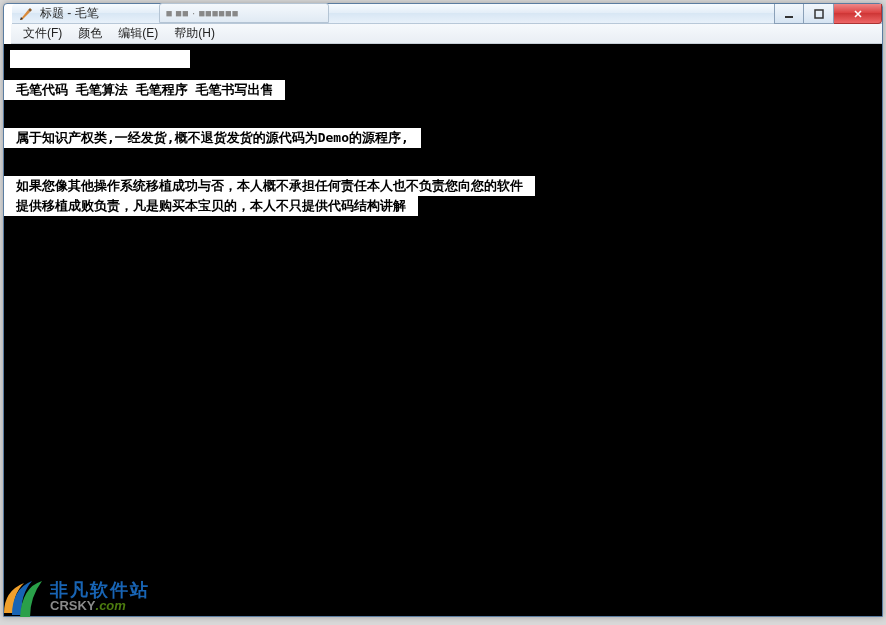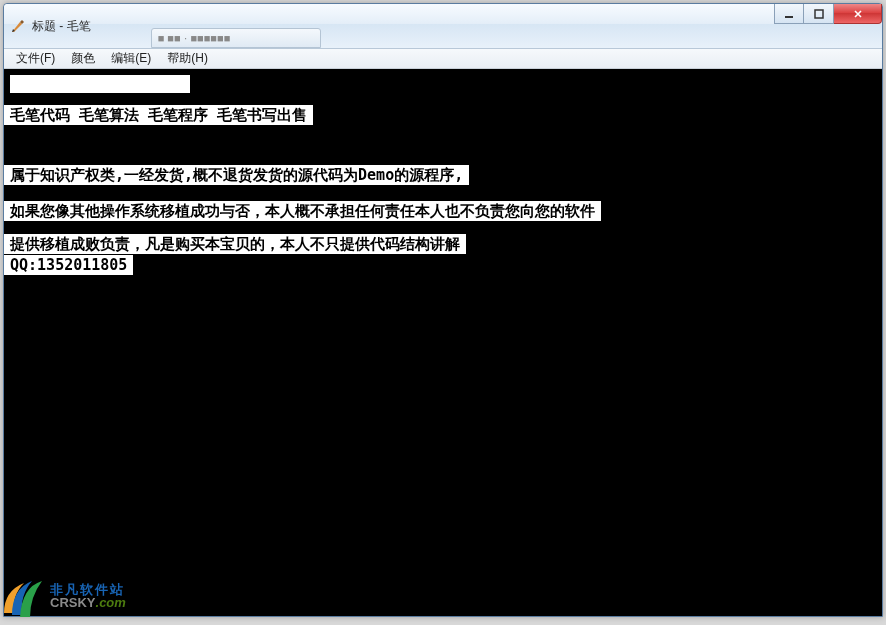--- a/index.html
+++ b/index.html
@@ -16,27 +16,28 @@
     left: 3px; top: 3px;
     width: 880px; height: 614px;
     background: #fff;
     border: 1px solid #5a7ca0;
     border-radius: 4px 4px 0 0;
     display: flex;
     flex-direction: column;
     box-shadow: 0 0 6px rgba(0,0,0,0.25);
   }
   .titlebar {
-    height: 45px;
+    height: 20px;
     background: linear-gradient(to bottom, #f7fbff 0%, #e4eef8 45%, #d7e6f4 46%, #e8f1fa 100%);
     display: flex;
     align-items: center;
     border-bottom: 1px solid #b8c8d8;
     border-radius: 4px 4px 0 0;
     position: relative;
+    margin-left: 8px;
   }
   .app-icon {
     width: 16px; height: 16px;
     margin: 0 6px;
     flex: none;
   }
   .title-text {
     font-size: 12px;
     color: #2a2a2a;
     flex: none;
@@ -84,42 +85,43 @@
 
   .menubar {
     height: 20px;
     background: linear-gradient(to bottom,#f6f9fc,#e9eef4);
     display:flex;
     align-items:center;
     padding: 0 4px;
     border-bottom:1px solid #c8d0d8;
     font-size:12px;
     color:#222;
+    margin-left:7px;
   }
   .menu-item {
     padding: 1px 8px;
     cursor: default;
   }
 
   .client {
     flex:1;
     background:#000;
     position:relative;
     overflow:hidden;
   }
   .text-line {
     position:absolute;
     left:0;
     background:#fff;
     color:#000;
     font-family:"SimSun","NSimSun",monospace;
-    font-size:15px;
+    font-size:13px;
     font-weight:bold;
     line-height:20px;
-    padding:0 6px;
+    padding:0 12px;
     white-space:nowrap;
   }
   .blank-line {
     position:absolute;
     left:6px;
     background:#fff;
     height:18px;
     width:180px;
   }
 
@@ -129,21 +131,21 @@
     width:190px; height:58px;
     display:flex;
     align-items:center;
     pointer-events:none;
   }
   .wm-swoosh {
     width:46px; height:46px;
     margin-right:4px;
   }
   .wm-text { display:flex; flex-direction:column; line-height:1; }
-  .wm-cn { font-size:13px; font-weight:bold; color:#1864b4; letter-spacing:2px; }
+  .wm-cn { font-size:18px; font-weight:bold; color:#1864b4; letter-spacing:2px; }
   .wm-en { font-size:13px; font-weight:bold; color:#8a8a8a; }
   .wm-en .com { color:#4d7c0f; font-style:italic; }
 </style>
 </head>
 <body>
 
 <div class="window">
 
   <div class="titlebar">
     <svg class="app-icon" viewBox="0 0 16 16">
@@ -175,24 +177,23 @@
   <div class="menubar">
     <span class="menu-item">文件(F)</span>
     <span class="menu-item">颜色</span>
     <span class="menu-item">编辑(E)</span>
     <span class="menu-item">帮助(H)</span>
   </div>
 
   <div class="client">
     <div class="blank-line" style="top:6px"></div>
     <div class="text-line" style="top:36px">毛笔代码 毛笔算法 毛笔程序 毛笔书写出售</div>
-    <div class="text-line" style="top:96px">属于知识产权类,一经发货,概不退货发货的源代码为Demo的源程序,</div>
+    <div class="text-line" style="top:84px">属于知识产权类,一经发货,概不退货发货的源代码为Demo的源程序,</div>
     <div class="text-line" style="top:132px">如果您像其他操作系统移植成功与否，本人概不承担任何责任本人也不负责您向您的软件</div>
-    <div class="text-line" style="top:165px">提供移植成败负责，凡是购买本宝贝的，本人不只提供代码结构讲解</div>
-    <div class="text-line" style="top:186px">QQ:1352011805</div>
+    <div class="text-line" style="top:152px">提供移植成败负责，凡是购买本宝贝的，本人不只提供代码结构讲解</div>
   </div>
 
 </div>
 
 <div class="watermark">
   <svg class="wm-swoosh" viewBox="0 0 46 46">
     <path d="M4 40 Q4 18 24 10 Q12 22 14 40 Z" fill="#f0a02c"></path>
     <path d="M12 42 Q12 16 32 8 Q20 22 22 42 Z" fill="#1864b4"></path>
     <path d="M20 44 Q22 14 42 8 Q30 24 30 44 Z" fill="#2aa04a"></path>
   </svg>

